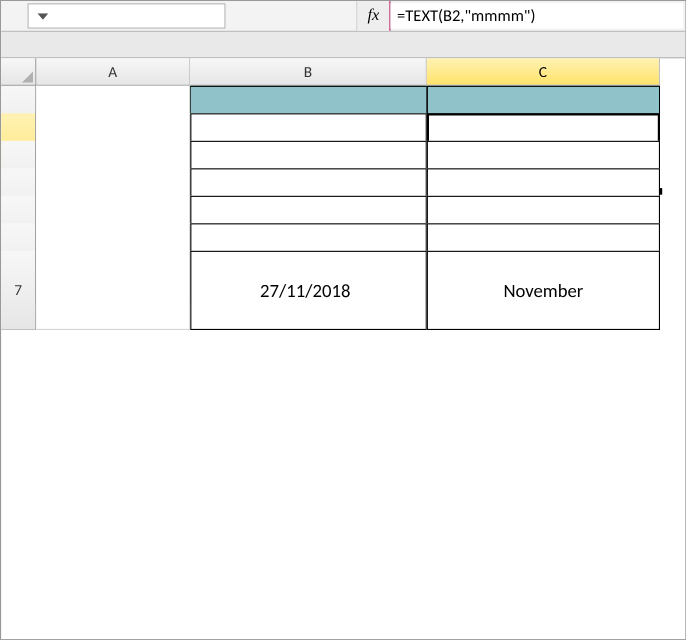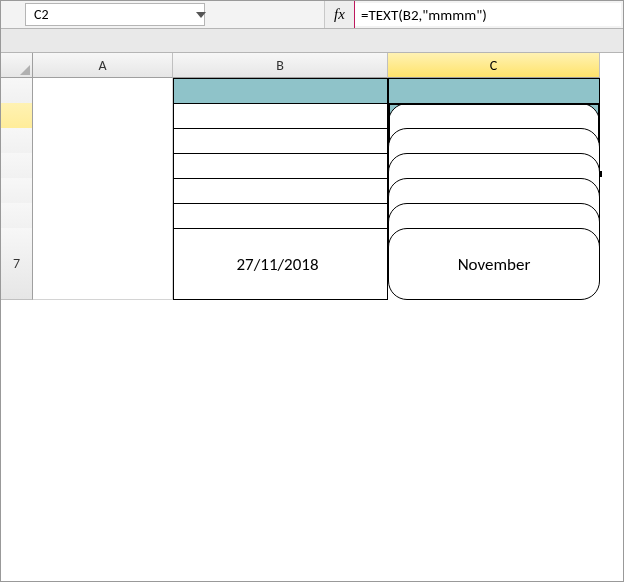--- a/index.html
+++ b/index.html
@@ -136,40 +136,39 @@
     font-weight: bold;
     font-size: 18px;
     border: 1px solid #000;
     border-bottom: 3px double #000;
   }
   .tcell {
     border: 1px solid #000;
     font-size: 17px;
   }
   .tcell.colB { justify-content: center; padding-right: 6px; }
-  .tcell.colC { justify-content: center; border-radius: 19px; }
+  .tcell.colC { justify-content: center; }
   .active-outline {
     position: absolute;
     pointer-events: none;
     border: 2px solid #000;
     left: -1px; top: -1px; right: -1px; bottom: -1px;
   }
   .fill-handle {
     position: absolute;
     right: -3px; bottom: -3px;
     width: 6px; height: 6px;
     background: #000;
   }
 </style>
 </head>
 <body>
 
 <div class="fbar">
   <div class="namebox-wrap">
-    <input class="namebox-input" value="C2" style="">
     <span class="namebox-dd">
       <svg width="10" height="6" viewBox="0 0 10 6">
           <path d="M0 0 L10 0 L5 6 Z" fill="#555"></path>
         </svg>
     </span>
   </div>
   <div class="spacer1"></div>
   <div class="fx-box">fx</div>
   <input class="formula-input" value="=TEXT(B2,&quot;mmmm&quot;)" style="">
 </div>

